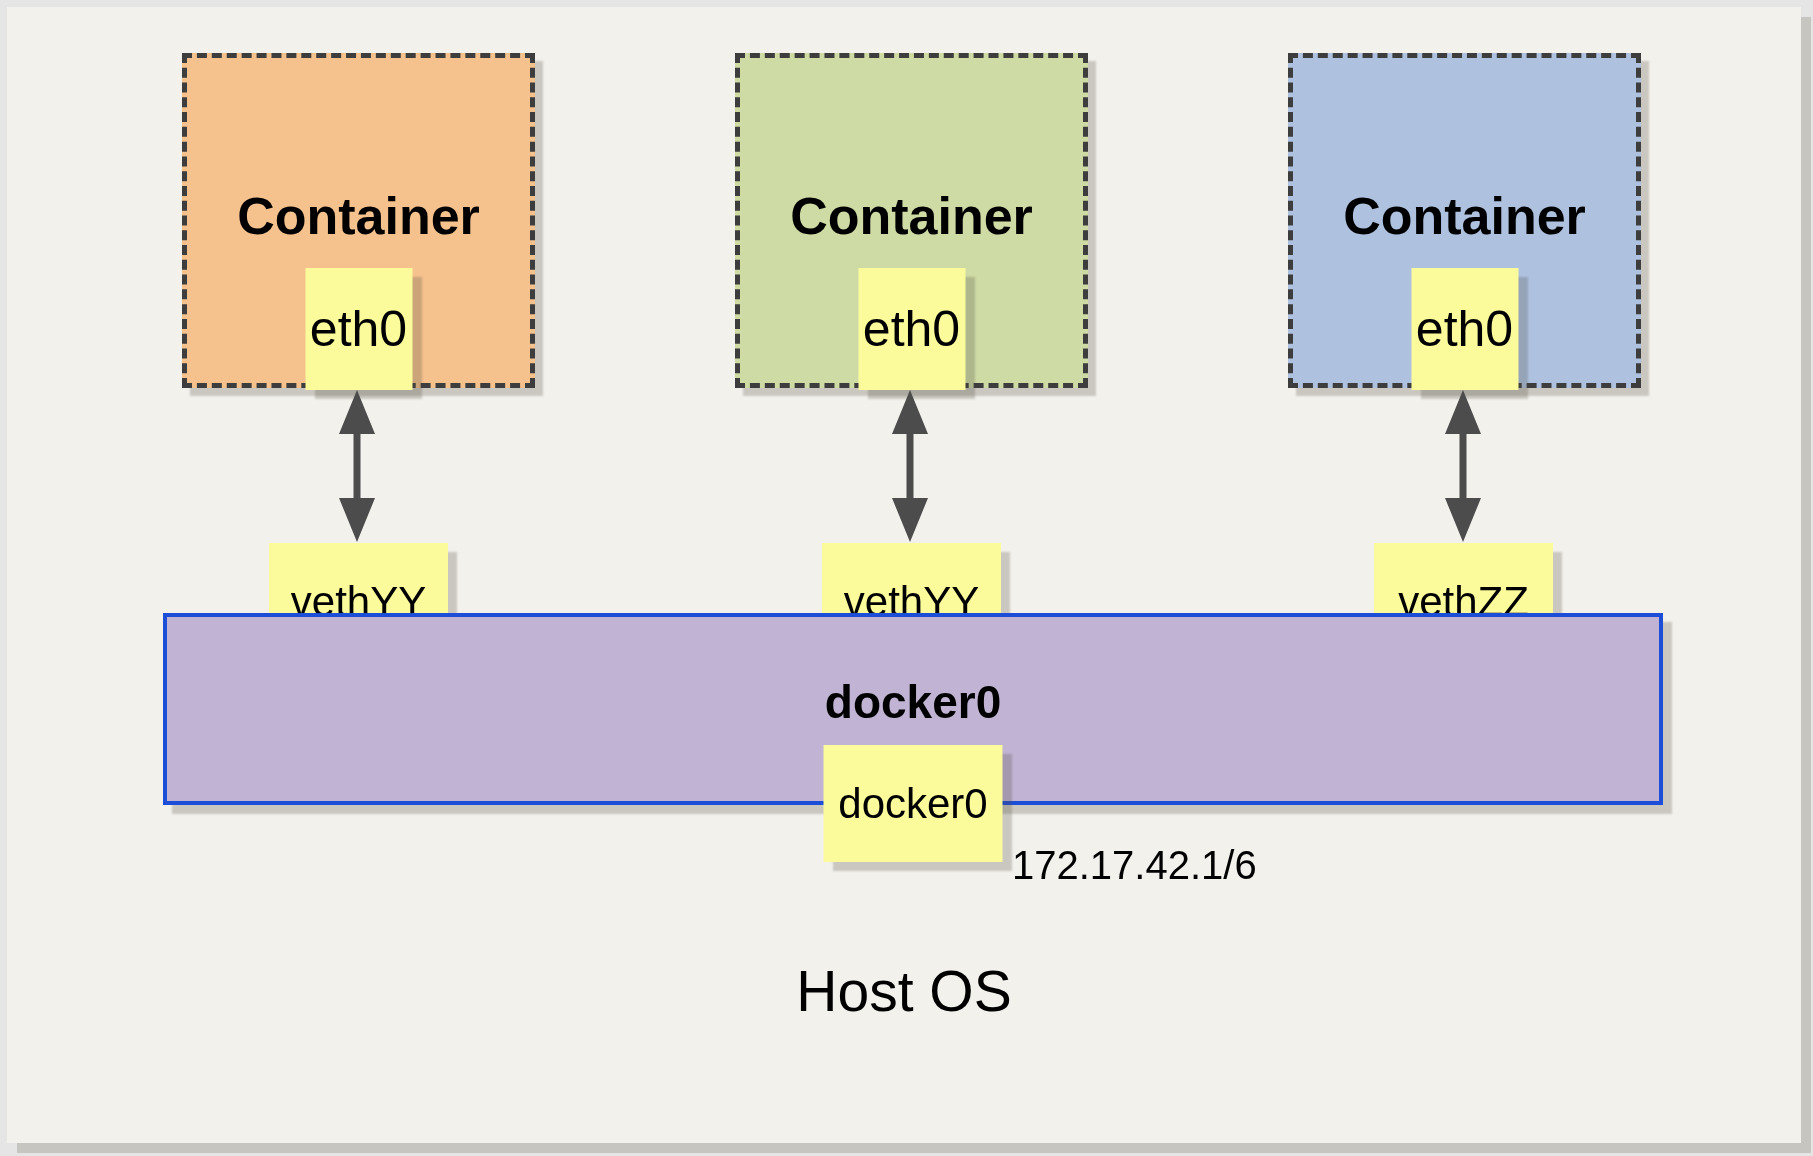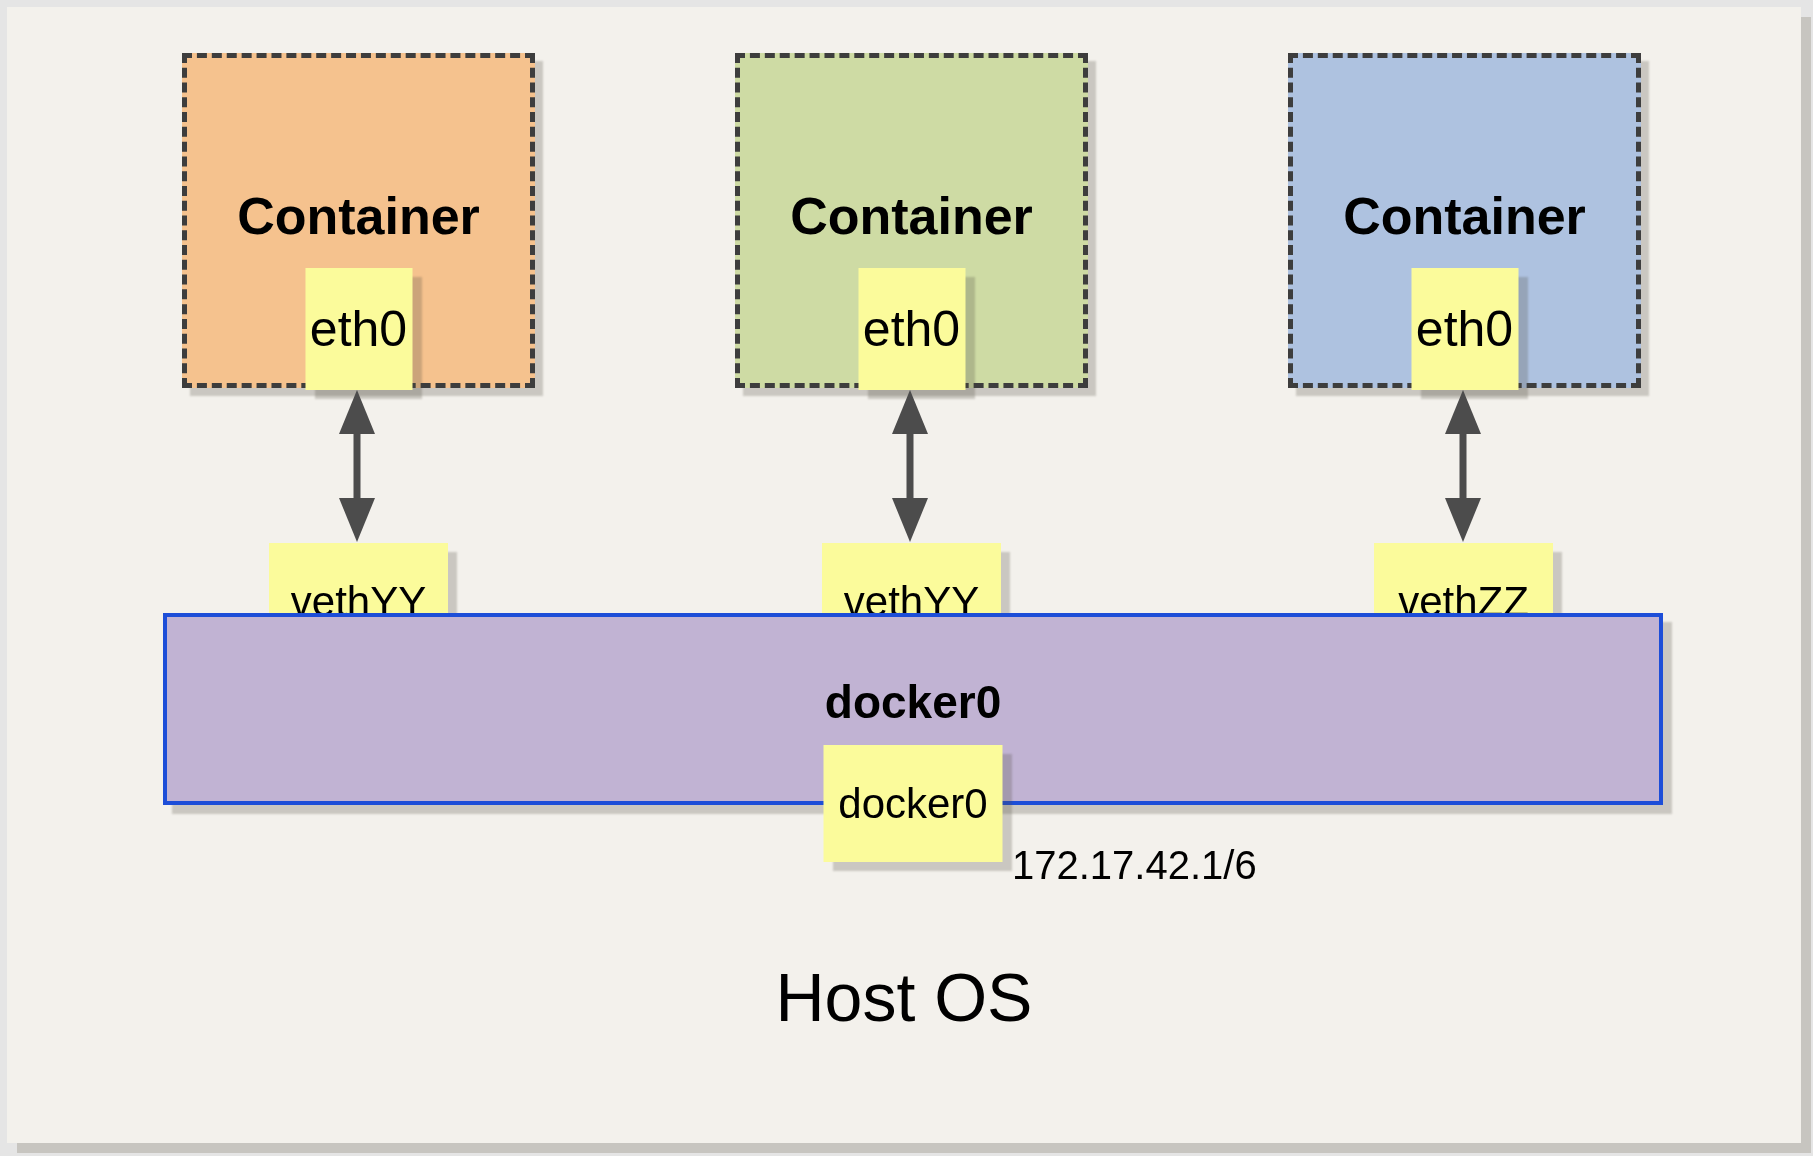--- a/index.html
+++ b/index.html
@@ -68,21 +68,21 @@
     position:absolute;left:50%;transform:translateX(-50%);
     top:128px;width:179px;height:117px;
     font-size:42px;
   }
   .ip-label{
     position:absolute;left:1005px;top:834px;
     font-size:40px;color:#000;line-height:1.2;
   }
   .host-label{
     position:absolute;left:0;top:956px;width:100%;
-    text-align:center;font-size:68px;color:#000;line-height:1;
+    text-align:center;font-size:57px;color:#000;line-height:1;
   }
 </style>
 </head>
 <body>
 
 <div class="frame" style="background-color: #e5e5e5;">
   <div class="page" style="background-color: rgb(243, 241, 236);">
 
     <div class="container-box c1" style="background-color: rgb(245, 194, 142);">
       <div class="container-label">Container</div>

